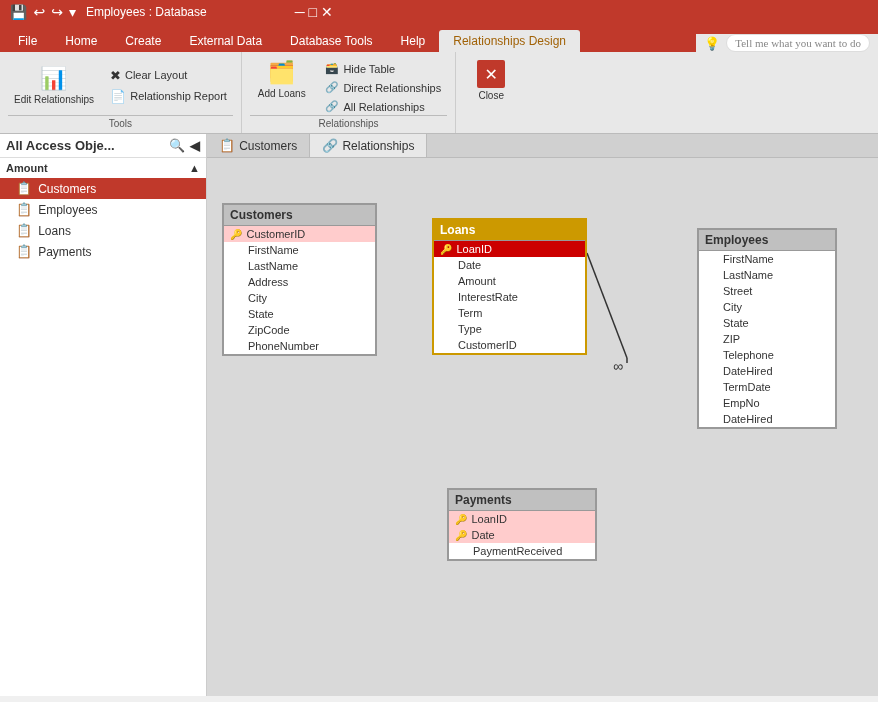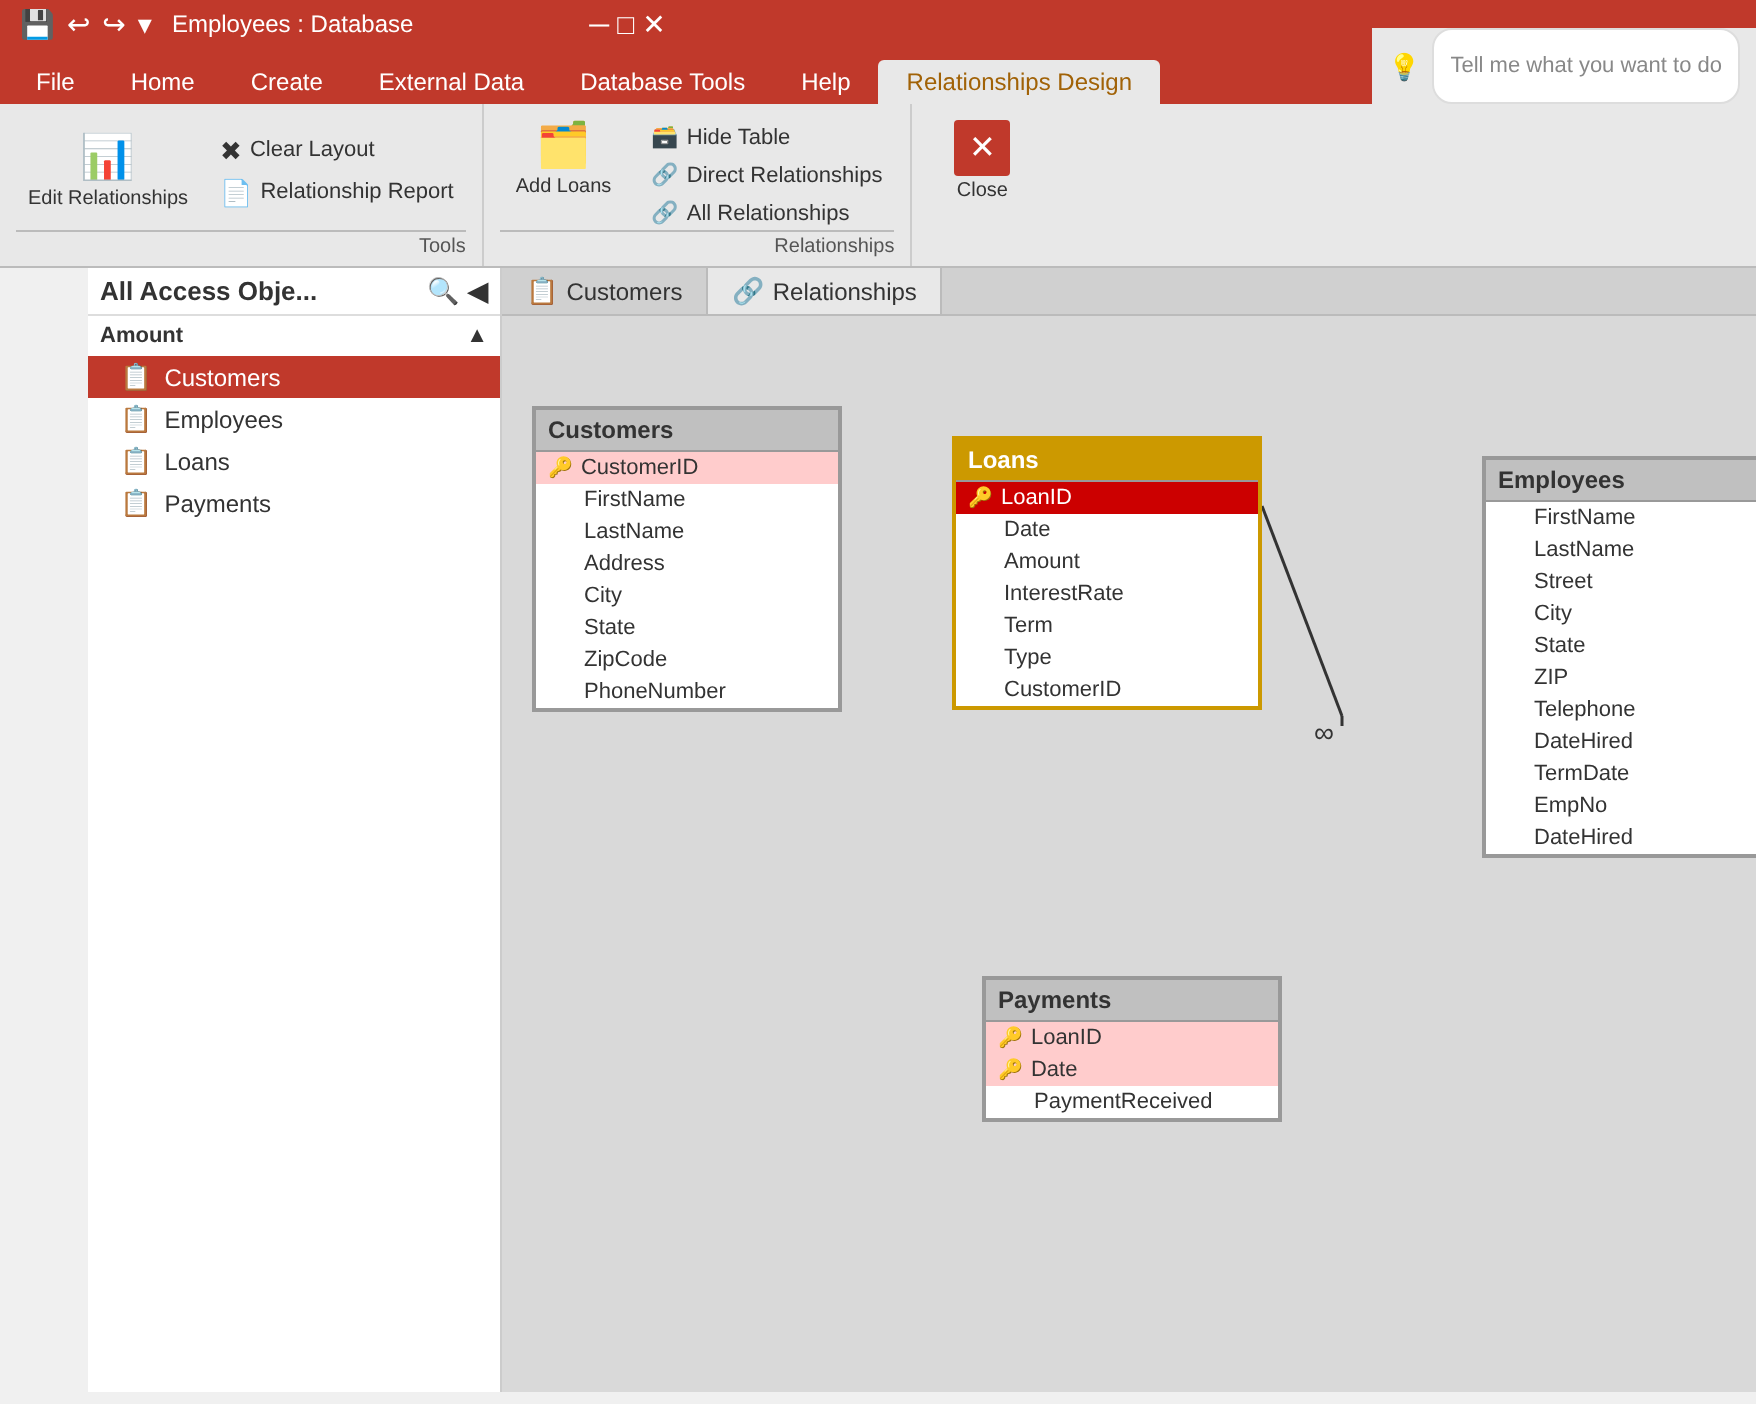--- a/index.html
+++ b/index.html
@@ -41,21 +41,21 @@
       border-right: 1px solid #ccc;
       min-width: 60px;
     }
     .ribbon-group-label {
       font-size: 10px;
       color: #555;
       margin-top: auto;
       padding-top: 2px;
       border-top: 1px solid #bbb;
       width: 100%;
-      text-align: right;
+      text-align: center;
     }
     .ribbon-btn {
       display: flex;
       flex-direction: column;
       align-items: center;
       padding: 4px 6px;
       cursor: pointer;
       border-radius: 3px;
       font-size: 10px;
       color: #333;
@@ -94,21 +94,20 @@
     .close-btn .lbl { font-size: 10px; margin-top: 2px; color: #333; }
 
     
     .qat { display: flex; align-items: center; gap: 2px; }
     .qat-btn { color: white; font-size: 14px; cursor: pointer; padding: 0 2px; }
 
     
     .main-layout {
       display: flex;
       height: calc(702px - 30px - 28px - 82px);
-      margin-left: 44px;
     }
 
     
     .sidebar {
       width: 207px;
       background: white;
       border-right: 1px solid #ccc;
       display: flex;
       flex-direction: column;
       overflow: hidden;
@@ -236,25 +235,26 @@
       pointer-events: none;
     }
 
     
     .tell-me {
       display: flex;
       align-items: center;
       gap: 4px;
       border: 1px solid #ddd;
       border-radius: 10px;
-      padding: 12px 8px;
+      padding: 2px 8px;
       background: white;
       font-size: 11px;
       color: #666;
       cursor: text;
+      font-family: Liberation Serif, serif;
     }
 
     .ribbon-top {
       background: #c0392b;
       display: flex;
       align-items: center;
       padding: 4px 8px;
       gap: 8px;
     }
   </style>

